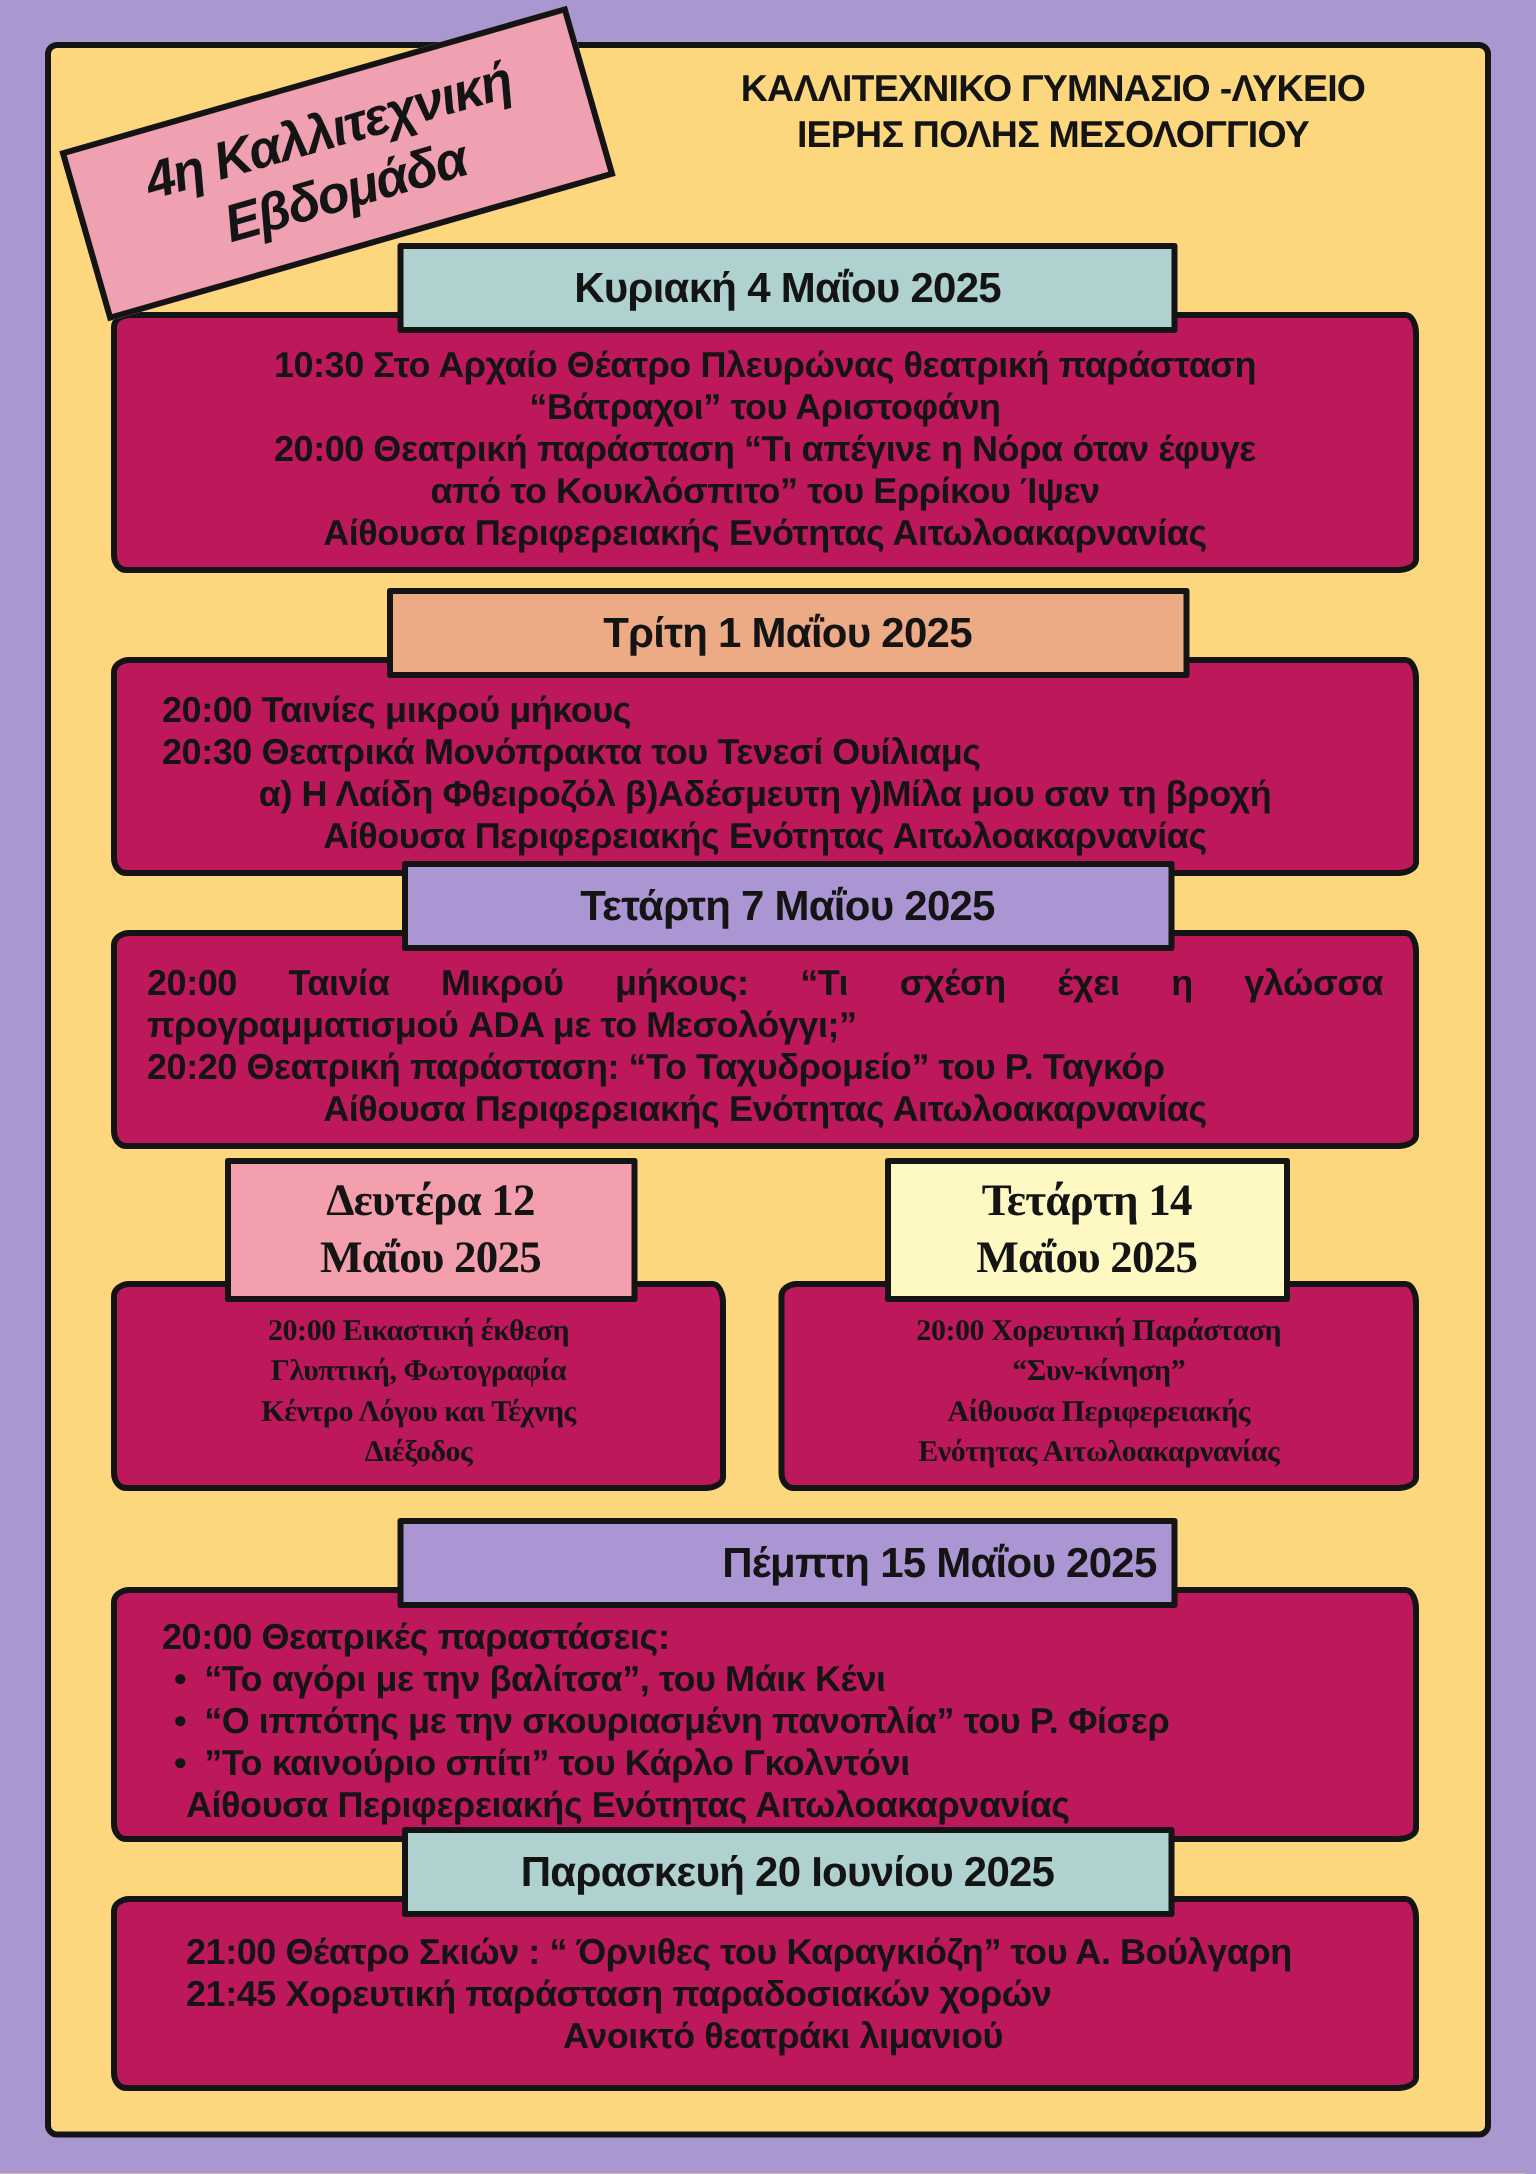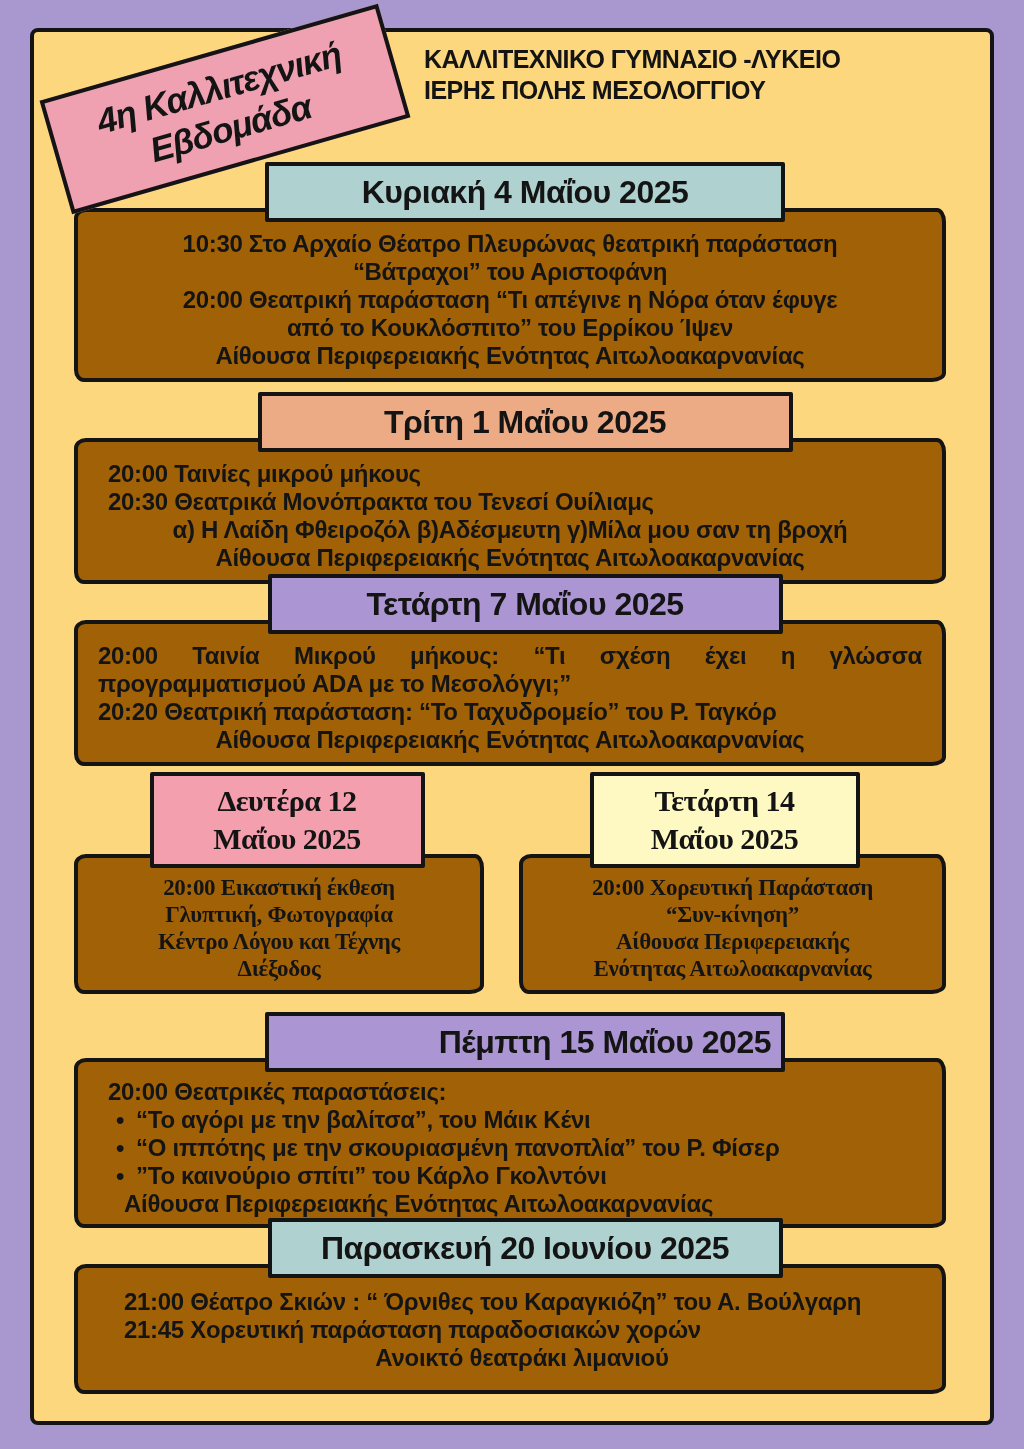--- a/index.html
+++ b/index.html
@@ -17,52 +17,52 @@
   
   .ribbon {
     position:absolute; left:15px; top:18px; width:352px; padding:12px 8px 14px 8px;
     border:4px solid #141414; transform:rotate(-16deg);
     text-align:center; font-style:italic; font-size:35px; line-height:42px;
     letter-spacing:-1px; z-index:5;
   }
   
   .school {
     position:absolute; left:390px; top:12px; width:556px;
-    text-align:left; font-size:25px; line-height:31px; letter-spacing:-0.5px;
+    text-align:center; font-size:25px; line-height:31px; letter-spacing:-0.5px;
     font-weight:700; z-index:4;
   }
   
   .card { position:absolute; left:40px; width:872px; }
   .banner {
     position:relative; z-index:2; margin:0 auto; left:15px;
     border:4px solid #141414; border-radius:2px;
-    text-align:center; font-size:32px; line-height:36px;
+    text-align:center; font-size:28px; line-height:36px;
     padding:8px 10px 8px 10px; letter-spacing:-0.5px;
   }
   .banner.two-line { font-size:30px; line-height:38px; padding:6px 8px; }
   .box {
     position:relative; z-index:1; margin-top:-14px;
-    background:#a16207; border:4px solid #141414;
+    background:#be185d; border:4px solid #141414;
     border-radius:12px 9px 14px 10px / 10px 14px 9px 12px;
     padding:18px 16px 8px 16px;
     font-size:24px; line-height:28px; letter-spacing:-0.3px;
   }
   .ln { white-space:nowrap; }
   .ln.center { text-align:center; white-space:normal; }
   .ln.left   { text-align:left; padding-left:14px; }
   .ln.justify{ white-space:normal; text-align:justify; text-align-last:justify; padding:0 4px; }
   .ln.bullet { display:flex; gap:12px; padding-left:22px; align-items:baseline; }
   .ln.indent { padding-left:30px; }
 
   
   .mini-row { position:absolute; left:40px; top:740px; width:996px; height:262px;font-family:Liberation Serif, serif; }
   .mini { position:absolute; top:0; }
   .mini .banner { width:275px; }
   .mini .box {
-    padding:16px 8px 8px 8px; font-size:23px; line-height:27px; text-align:center;
+    padding:16px 8px 8px 8px; font-size:20px; line-height:27px; text-align:center;
   }
   .mini .ln { white-space:normal; }
   .mini-left  { left:0;    width:410px; }
   .mini-right { left:445px; width:427px; }
   .mini-left  .banner { left:8px; }
   .mini-right .banner { left:-8px; width:270px; }
 
   
   .card-0 { top:130px; }
   .card-1 { top:360px; }

